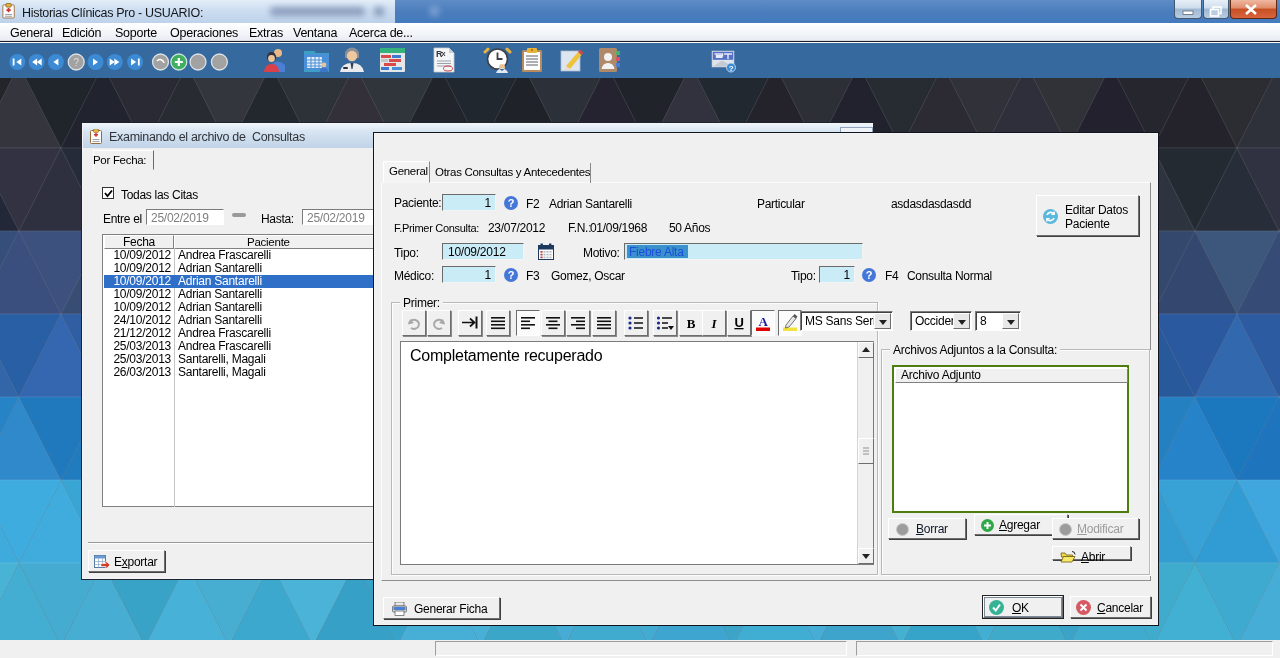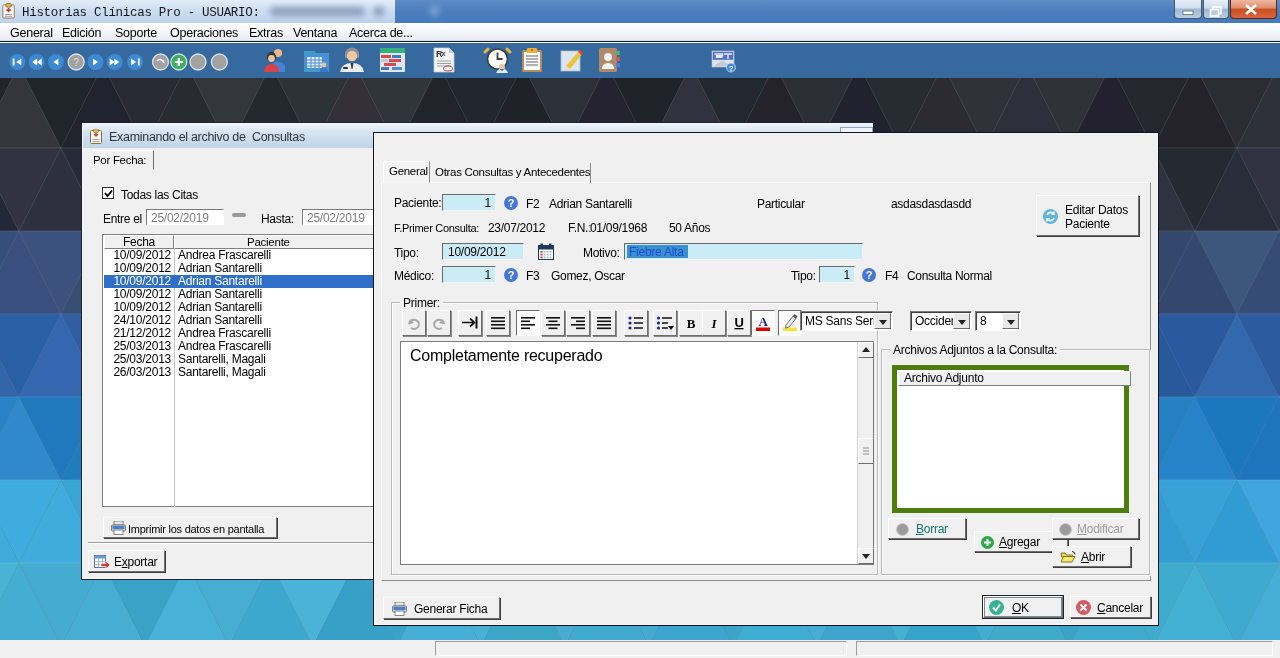--- a/index.html
+++ b/index.html
@@ -1,21 +1,21 @@
 <!DOCTYPE html>
 <html><head>
 <meta charset="utf-8">
 <style>
 * { margin:0; padding:0; box-sizing:border-box; }
 html,body { width:1280px; height:658px; overflow:hidden; }
 body { font-family:"Liberation Sans", sans-serif; letter-spacing:-0.25px; position:relative; background:#1b1e26; }
 .abs { position:absolute; }
 
 #titlebar { position:absolute; left:0; top:0; width:1280px; height:23px;
-  background:linear-gradient(180deg,#e3edf8 0%,#cfdff2 40%,#bdd2ea 100%);font-family:Liberation Mono, monospace; }
+  background:linear-gradient(180deg,#e3edf8 0%,#cfdff2 40%,#bdd2ea 100%); }
 #titlebar .rightblue { position:absolute; left:395px; top:0; width:885px; height:23px;
   background:linear-gradient(180deg,#5e8cc6 0%,#4a7cbc 55%,#447bbf 100%); }
 #titlebar .blurtxt { position:absolute; left:270px; top:7px; width:95px; height:9px;
   background:#8093b5; border-radius:4px; filter:blur(3px); opacity:.85; }
 #titlebar .blurtxt2 { position:absolute; left:374px; top:7px; width:10px; height:9px;
   background:#8598b8; border-radius:3px; filter:blur(3px); }
 #titlebar .blurtxt3 { position:absolute; left:430px; top:6px; width:9px; height:10px;
   background:#7ea3d4; border-radius:3px; filter:blur(3px); }
 #apptitle { position:absolute; left:22px; top:4px; font-size:12.5px; letter-spacing:-0.3px; padding-top:1.5px; color:#15171a; }
 
@@ -548,29 +548,20 @@
 <div class="abs" style="left:1px;top:92px;width:70px;height:13px;font-size:12px;color:#000;text-align:right;padding-right:3px;line-height:13px">21/12/2012</div>
 <div class="abs" style="left:75px;top:92px;height:13px;font-size:12px;color:#000;line-height:13px">Andrea Frascarelli</div>
 <div class="abs" style="left:1px;top:105px;width:70px;height:13px;font-size:12px;color:#000;text-align:right;padding-right:3px;line-height:13px">25/03/2013</div>
 <div class="abs" style="left:75px;top:105px;height:13px;font-size:12px;color:#000;line-height:13px">Andrea Frascarelli</div>
 <div class="abs" style="left:1px;top:118px;width:70px;height:13px;font-size:12px;color:#000;text-align:right;padding-right:3px;line-height:13px">25/03/2013</div>
 <div class="abs" style="left:75px;top:118px;height:13px;font-size:12px;color:#000;line-height:13px">Santarelli, Magali</div>
 <div class="abs" style="left:1px;top:131px;width:70px;height:13px;font-size:12px;color:#000;text-align:right;padding-right:3px;line-height:13px">26/03/2013</div>
 <div class="abs" style="left:75px;top:131px;height:13px;font-size:12px;color:#000;line-height:13px">Santarelli, Magali</div>
     </div>
 
-    <div class="btn" style="left:20px;top:369px;width:174px;height:21px">
-      <svg class="abs" style="left:7px;top:3px" width="15" height="14" viewBox="0 0 15 14">
-        <rect x="3" y="0" width="9" height="4" fill="#e8e8e8" stroke="#555" stroke-width="0.7"></rect>
-        <rect x="0.5" y="4" width="14" height="6" rx="1" fill="#d8dce0" stroke="#555" stroke-width="0.7"></rect>
-        <rect x="1.5" y="5" width="12" height="3" fill="#4a7fd4"></rect>
-        <rect x="3" y="9" width="9" height="4.5" fill="#fdfdfd" stroke="#555" stroke-width="0.7"></rect>
-      </svg>
-      <div class="abs" style="left:24px;top:4px;font-size:11px;white-space:nowrap;padding-top:1px">Imprimir los datos en pantalla</div>
-    </div>
     <div class="abs" style="left:5px;top:394px;width:770px;height:2px;border-top:1px solid #9a9a9a;border-bottom:1px solid #fdfdfd"></div>
 
     <div class="btn" style="left:5px;top:402px;width:77px;height:22px">
       <svg class="abs" style="left:5px;top:4px" width="16" height="14" viewBox="0 0 16 14">
         <rect x="0.5" y="0.5" width="11" height="12" fill="#fdfdfd" stroke="#2c5a8c" stroke-width="0.8"></rect>
         <rect x="0.5" y="0.5" width="11" height="3" fill="#6a9ad0"></rect>
         <path d="M0.5 6.5 h11 M0.5 9.5 h11 M4.5 3.5 v9 M8.5 3.5 v9" stroke="#8aa8c8" stroke-width="0.7"></path>
         <path d="M7 8.5 h5 v-2.5 l4 4 l-4 4 v-2.5 h-5 Z" fill="#d43c28" stroke="#fff" stroke-width="0.6"></path>
       </svg>
       <div class="abs" style="left:25px;top:4px;font-size:12px">E<u>x</u>portar</div>
@@ -755,44 +746,44 @@
               </svg></div>
         <div class="abs" style="left:0;top:96px;width:16px;height:26px;background:#f0f0f0;border:1px solid;border-color:#fff #6d6d6d #6d6d6d #fff"><svg width="14" height="24" viewBox="0 0 14 24">
                 <path d="M4 9 h6 M4 12 h6 M4 15 h6" stroke="#909090" stroke-width="1"></path>
               </svg></div>
       </div>
     </div>
 
     <div class="group" style="left:506px;top:191px;width:269px;height:226px">
           <div class="cap">Archivos Adjuntos a la Consulta:</div>
         </div>
-    <div class="abs" style="left:517px;top:207px;width:237px;height:148px;background:#fff;border:5px solid #4d7c0f">
+    <div class="abs" style="left:517px;top:207px;width:237px;height:148px;background:#fff;border:2px solid #4d7c0f">
       <div class="abs" style="left:1px;top:1px;width:233px;height:15px;background:#f0f0f0;border:1px solid;border-color:#fff #808080 #808080 #fff;font-size:12px;line-height:13px;padding-left:5px">Archivo Adjunto</div>
     </div>
 
     <div class="btn" style="left:513px;top:360px;width:78px;height:21px">
       <svg class="abs" style="left:7px;top:4px" width="13" height="13" viewBox="0 0 13 13">
             <circle cx="6.5" cy="6.5" r="6" fill="#9c9c9c" stroke="#c8c8c8"></circle>
           </svg>
-      <div class="abs" style="left:27px;top:3px;font-size:12px;color:#0f766e"><u>B</u>orrar</div>
-    </div>
-    <div class="btn" style="left:599px;top:373px;width:94px;height:21px">
+      <div class="abs" style="left:27px;top:3px;font-size:12px;color:#0f172a"><u>B</u>orrar</div>
+    </div>
+    <div class="btn" style="left:599px;top:356px;width:94px;height:21px">
       <svg class="abs" style="left:6px;top:4px" width="13" height="13" viewBox="0 0 13 13">
             <circle cx="6.5" cy="6.5" r="6.5" fill="#2fa848"></circle>
             <path d="M3 6.5 h7 M6.5 3 v7" stroke="#fff" stroke-width="2"></path>
           </svg>
       <div class="abs" style="left:24px;top:3px;font-size:12px"><u>A</u>gregar</div>
     </div>
     <div class="btn" style="left:677px;top:360px;width:87px;height:21px">
       <svg class="abs" style="left:6px;top:4px" width="13" height="13" viewBox="0 0 13 13">
             <circle cx="6.5" cy="6.5" r="6" fill="#9c9c9c" stroke="#c8c8c8"></circle>
           </svg>
       <div class="abs" style="left:24px;top:3px;font-size:12px;color:#9c9c9c"><u>M</u>odificar</div>
     </div>
-    <div class="btn" style="left:677px;top:388px;width:79px;height:21px">
+    <div class="btn" style="left:677px;top:388px;width:79px;height:14px">
       <svg class="abs" style="left:7px;top:3px" width="16" height="14" viewBox="0 0 16 14">
         <path d="M1 3 h4 l1.5 2 h6 v2 h-11 Z" fill="#f0d848" stroke="#6a5a10" stroke-width="0.8"></path>
         <path d="M1 12 l2.5 -5.5 h11.5 l-3 5.5 Z" fill="#f8e868" stroke="#6a5a10" stroke-width="0.8"></path>
         <path d="M12 1.5 q3 0 3 3" fill="none" stroke="#222" stroke-width="1"></path>
       </svg>
       <div class="abs" style="left:28px;top:3px;font-size:12px"><u>A</u>brir</div>
     </div>
 
     <div class="btn" style="left:8px;top:439px;width:117px;height:22px">
       <svg class="abs" style="left:8px;top:4px" width="15" height="14" viewBox="0 0 15 14">

